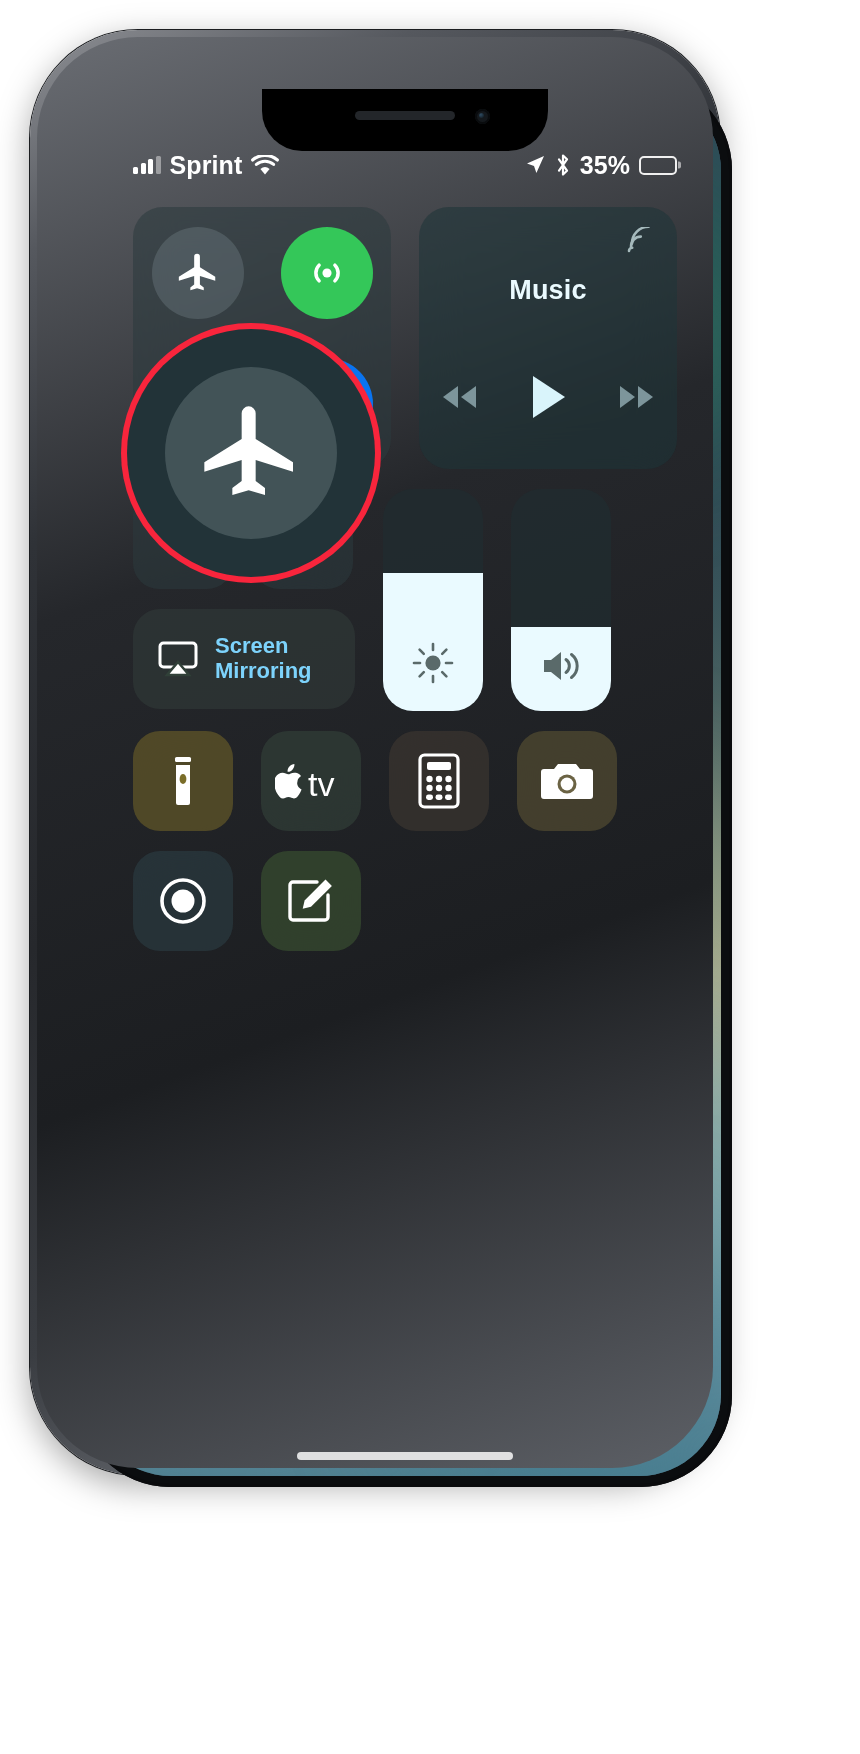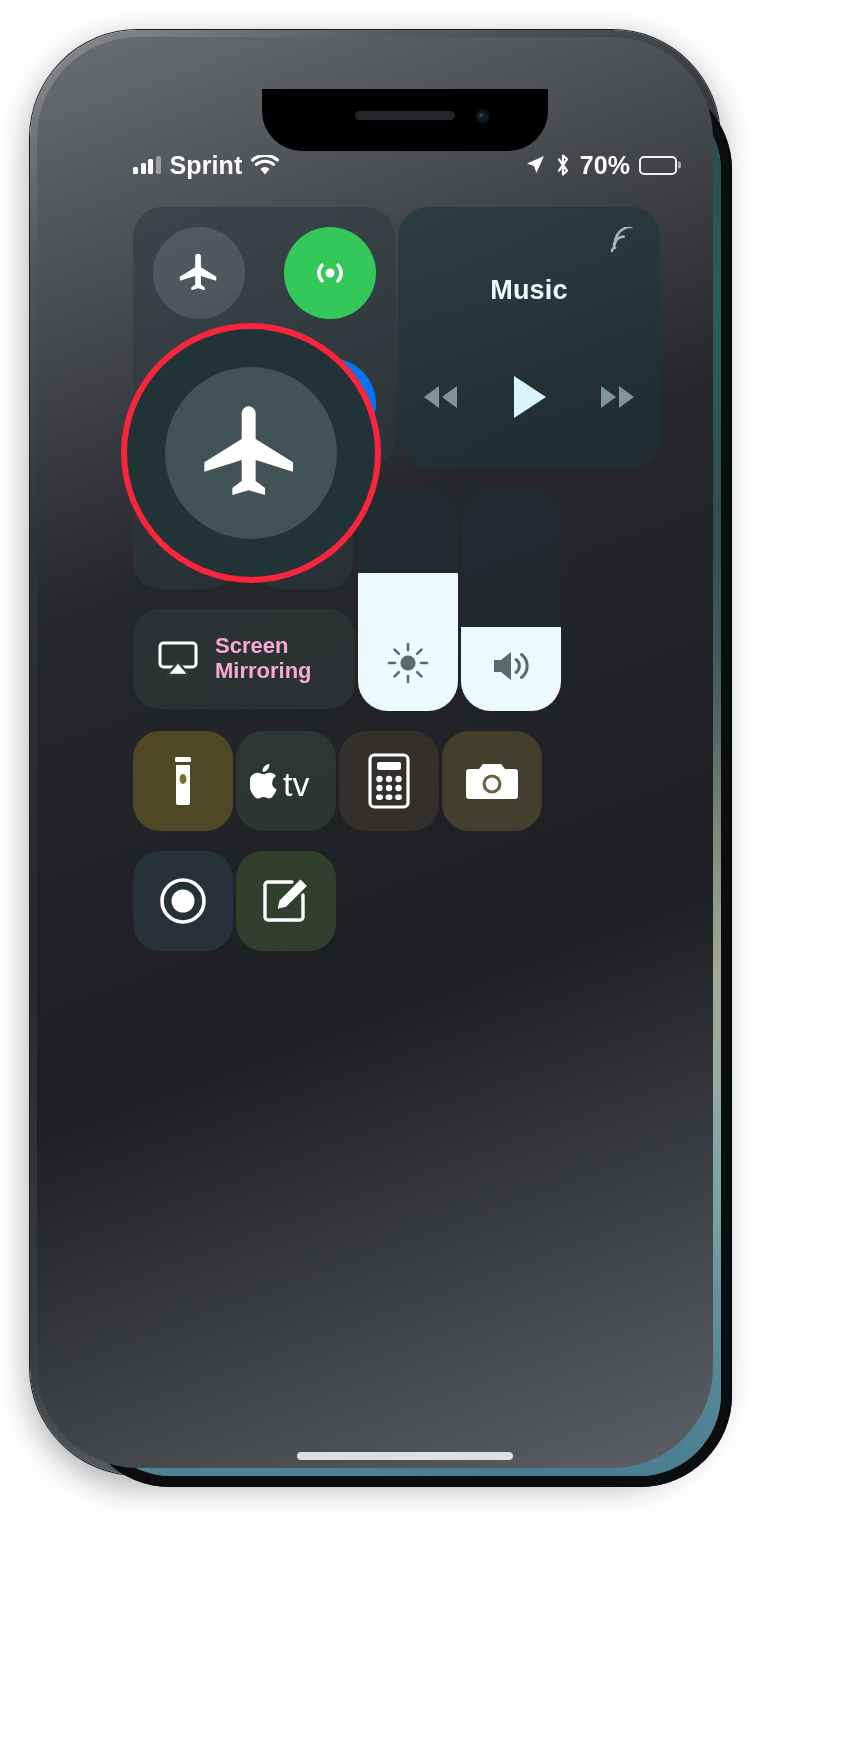--- a/index.html
+++ b/index.html
@@ -109,21 +109,21 @@
   }
   .battery-shell::after{
     content:""; position:absolute; right:-6px; top:50%; transform:translateY(-50%);
     width:3px; height:7px; border-radius:0 2px 2px 0;
     background: rgba(255,255,255,.55);
   }
   .battery-fill { height: 100%; border-radius: 2px; background: #fff; }
 
   
   .cc { position: absolute; left: 44px; top: 118px; width: 544px; z-index: 20; }
-  .cc-row { display: flex; gap: 3px; margin-bottom: 20px; }
+  .cc-row { display: flex; gap: 28px; margin-bottom: 20px; }
 
   .tile {
     background: rgba(44,58,62,.55);
     -webkit-backdrop-filter: blur(22px);
     backdrop-filter: blur(22px);
     border-radius: 30px;
     position: relative;
     overflow: hidden;
   }
   .tile-sm { width: 100px; height: 100px; border-radius: 26px;
@@ -180,21 +180,21 @@
     bottom: 26px; color: #5a6a6a;
   }
 
   
   .mirror-tile {
     width: 222px; height: 100px; border-radius: 27px;
     display: flex; align-items: center; gap: 14px; padding-left: 22px;
     background: rgba(48,58,56,.62);
   }
   .mirror-label {
-    color: #f9a8d4; font-size: 22px; font-weight: 600; line-height: 1.12;
+    color: #7dd3fc; font-size: 22px; font-weight: 600; line-height: 1.12;
   }
 
   
   .t-flashlight { background: rgba(108,96,40,.62); }
   .t-appletv    { background: rgba(52,66,58,.62); align-items: center; }
   .t-calc       { background: rgba(60,54,48,.66); }
   .t-camera     { background: rgba(92,84,52,.60); }
   .t-record     { background: rgba(44,62,68,.62); }
   .t-notes      { background: rgba(60,84,50,.62); }
 
@@ -293,21 +293,21 @@
             <span>
               <svg width="22" height="22" viewBox="0 0 22 22">
                 <path d="M20 2 L3 9.6 L10 12 L12.4 19 Z" fill="#fff"></path>
               </svg>
             </span>
             <span>
               <svg width="16" height="24" viewBox="0 0 16 24">
                 <path d="M4 6.3 L12 17.7 L8 21.5 V2.5 L12 6.3 L4 17.7" stroke="#fff" stroke-width="2.2" fill="none" stroke-linejoin="round" stroke-linecap="round"></path>
               </svg>
             </span>
-            <span class="sb-text">70%</span>
+            <span class="sb-text">35%</span>
             <span class="battery-shell">
               <span class="battery-fill" id="battery-fill" style="width: 45%;"></span>
             </span>
           </div>
         </div>
 
         <div class="cc">
 
           <div class="cc-row">
             <div class="tile conn-block">

